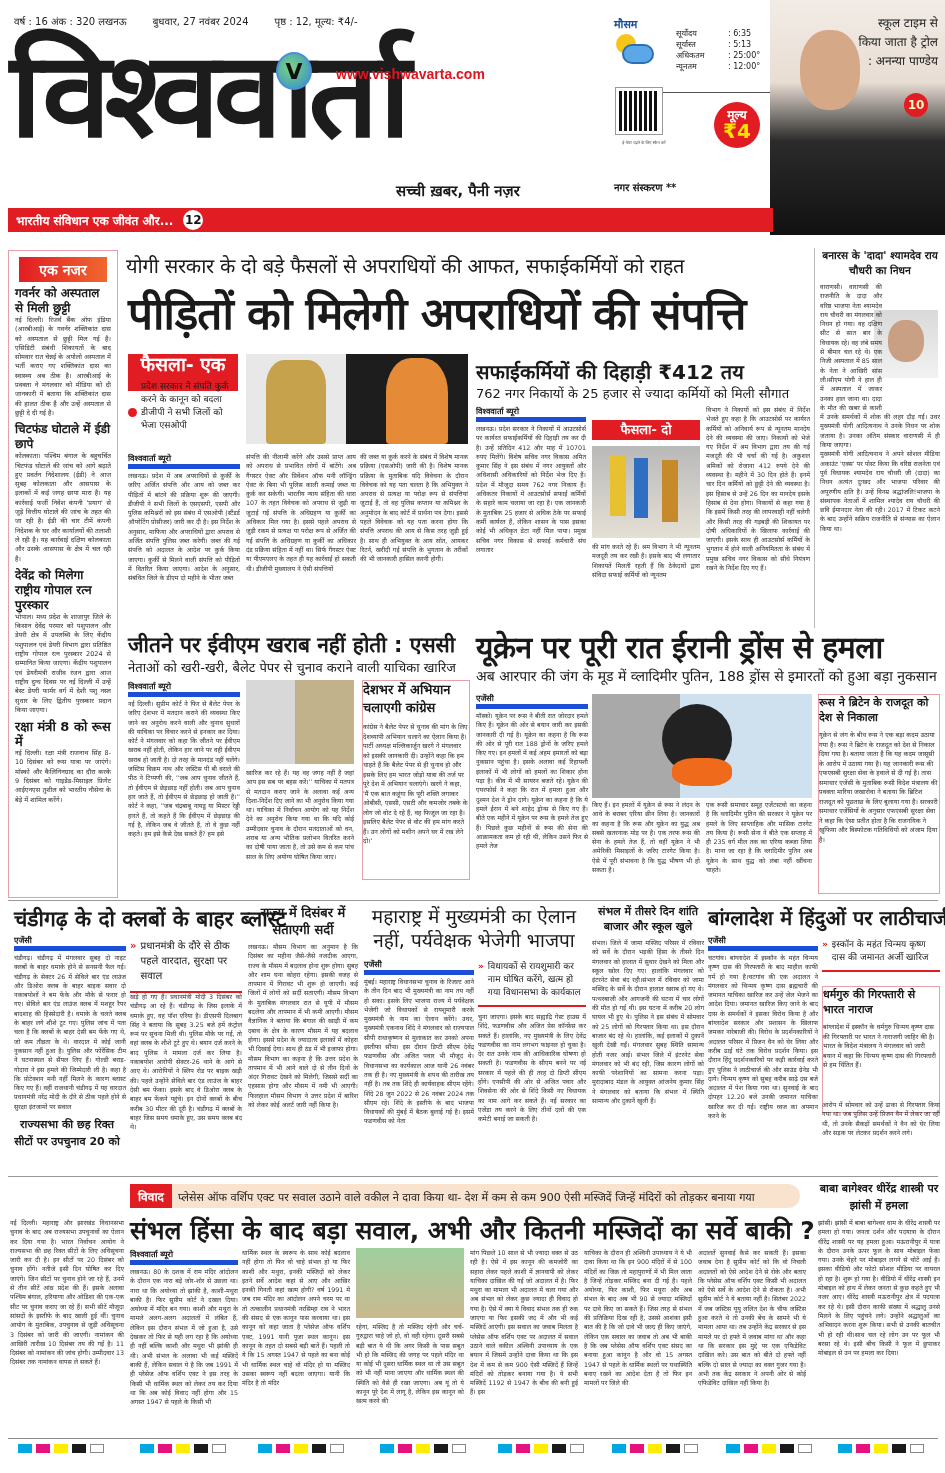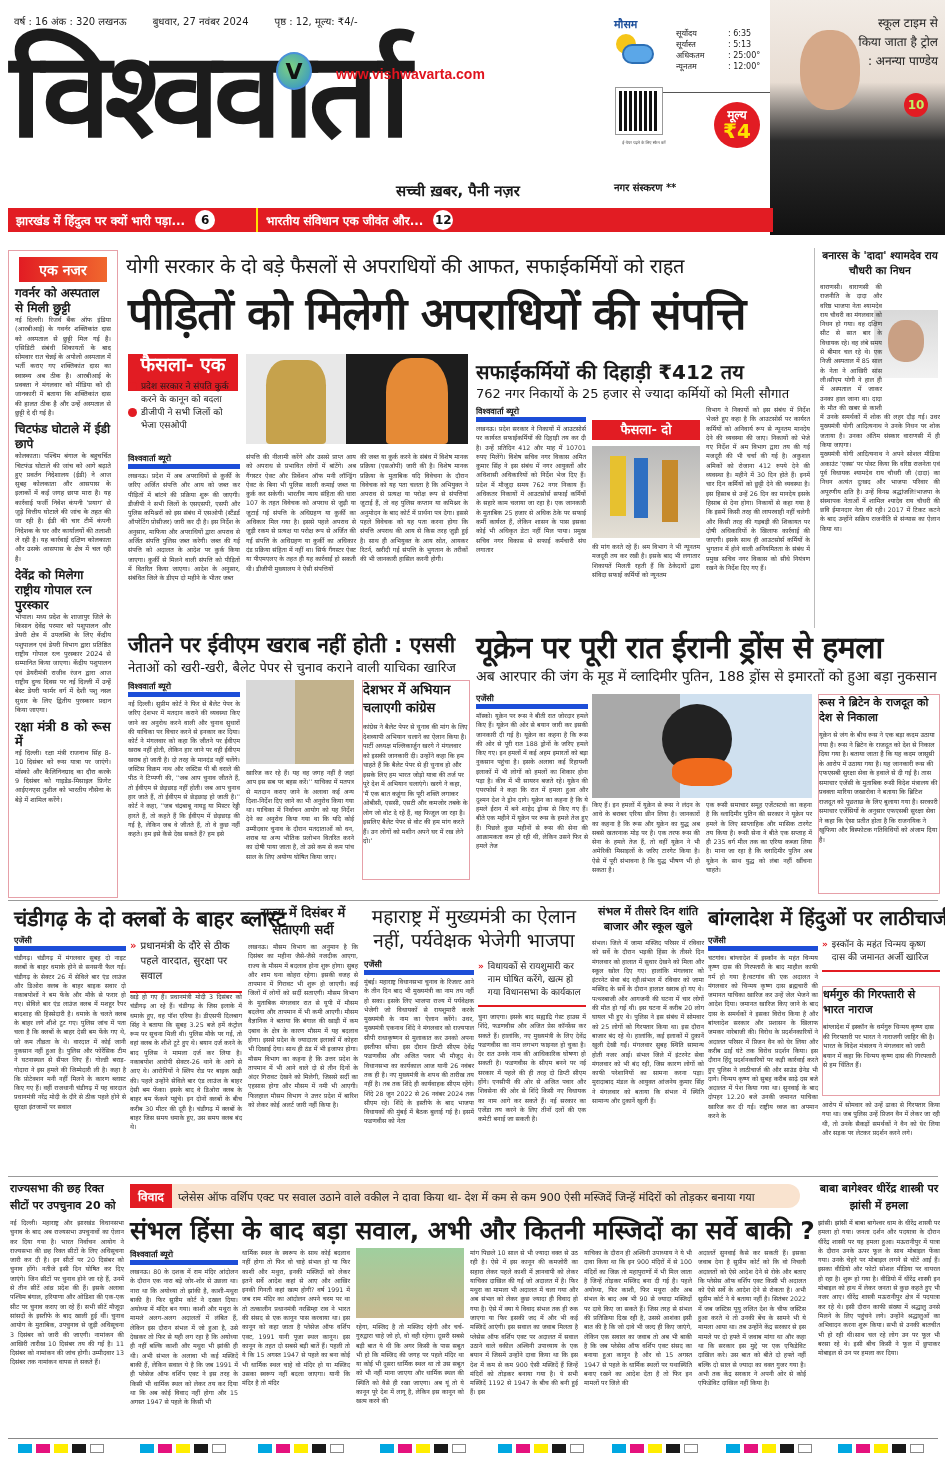--- a/index.html
+++ b/index.html
@@ -22,21 +22,21 @@
 .qr{top:88px;left:616px;width:46px;height:46px;background:repeating-linear-gradient(90deg,#111 0 3px,#fff 3px 5px),#111;border:3px solid #fff;outline:1px solid #999}
 .qrcap{top:140px;left:616px;font-size:4px;width:56px;color:#333;text-align:center}
 .price{top:102px;left:714px;width:46px;height:46px;border-radius:50%;background:#e21c23;color:#ffe100;display:flex;flex-direction:column;align-items:center;justify-content:center;line-height:1}
 .price .l{font-size:12px;color:#fff;font-weight:700}
 .price .v{font-size:20px;font-weight:900}
 .edition{top:180px;left:614px;font-size:10px;font-weight:700}
 .celeb{top:0;left:770px;width:175px;height:235px;background:linear-gradient(180deg,#f2ece6 0%,#e8ddd3 35%,#2b2b2b 60%,#111 100%)}
 .celeb .face{position:absolute;left:30px;top:30px;width:60px;height:80px;border-radius:45%;background:#d5a888}
 .celeb .hair{position:absolute;left:18px;top:20px;width:90px;height:150px;border-radius:45% 45% 20% 20%;background:#5a3a26;opacity:.85;z-index:-1}
 .celebtxt{top:14px;left:858px;width:80px;text-align:right;font-size:12px;line-height:19px;color:#222}
-.pgbadge{top:93px;left:904px;width:24px;height:24px;border-radius:50%;background:#e21c23;color:#bef264;font-weight:700;font-size:12px;display:flex;align-items:center;justify-content:center}
+.pgbadge{top:93px;left:904px;width:24px;height:24px;border-radius:50%;background:#e21c23;color:#fef9c3;font-weight:700;font-size:12px;display:flex;align-items:center;justify-content:center}
 .ribbon{top:208px;left:8px;width:765px;height:24px;background:#e21c23;display:flex;align-items:center}
 .rib-item{display:flex;align-items:center;color:#fff;font-size:12px;font-weight:700;padding:0 8px;height:100%;border-right:2px solid #ffe100;gap:10px}
 .rib-item:last-child{border-right:none}
 .rib-num{width:20px;height:20px;border-radius:50%;background:#fff;color:#111;font-weight:900;display:flex;align-items:center;justify-content:center;font-size:12px}
 .sidebar{top:250px;left:8px;width:110px;height:648px;border:1px solid #e6a0a8;padding:4px 6px}
 .ekn{background:linear-gradient(90deg,#e21c23,#f0682e);color:#fff;font-weight:800;font-size:14px;text-align:center;padding:3px 0;margin:2px 4px 4px}
 .sb-h{font-size:12px;font-weight:700;line-height:15px;margin-top:4px}
 .sb-p{font-size:6.5px;line-height:9.3px;color:#333;text-align:justify}
 .kicker{top:252px;left:126px;font-size:20px;font-weight:400;white-space:nowrap;letter-spacing:-.3px}
 .bigh{top:282px;left:128px;font-size:44px;font-weight:900;white-space:nowrap;letter-spacing:-1px}
@@ -112,24 +112,20 @@
 <div class="abs edition">नगर संस्करण  **</div>
 
 <div class="abs celeb">
     <div class="hair"></div>
     <div class="face"></div>
   </div>
 <div class="abs celebtxt">स्कूल टाइम से किया जाता है ट्रोल : अनन्या पाण्डेय</div>
 <div class="abs pgbadge">10</div>
 
 <div class="abs ribbon">
-  <div class="rib-item" style="width:250px">
-      <span>झारखंड में हिंदुत्व पर क्यों भारी पड़ा...</span>
-      <span class="rib-num">6</span>
-    </div>
   <div class="rib-item" style="width:235px">
       <span>भारतीय संविधान एक जीवंत और...</span>
       <span class="rib-num">12</span>
     </div>
 </div>
 
 <div class="abs sidebar">
   <div class="ekn">एक नजर</div>
   <div class="sb-h">गवर्नर को अस्पताल से मिली छुट्टी</div>
   <div class="sb-p">नई दिल्ली। रिजर्व बैंक ऑफ इंडिया (आरबीआई) के गवर्नर शक्तिकांत दास को अस्पताल से छुट्टी मिल गई है। एसिडिटी संबंधी शिकायतों के बाद सोमवार रात चेन्नई के अपोलो अस्पताल में भर्ती कराए गए शक्तिकांत दास का स्वास्थ्य अब ठीक है। आरबीआई के प्रवक्ता ने मंगलवार को मीडिया को दी जानकारी में बताया कि शक्तिकांत दास की हालत ठीक है और उन्हें अस्पताल से छुट्टी दे दी गई है।</div>
@@ -251,28 +247,28 @@
 
 <div class="abs h2" style="top:904px;left:708px;font-size:20px">बांग्लादेश में हिंदुओं पर लाठीचार्ज</div>
 <div class="abs" style="top:934px;left:708px;width:110px">
   <div class="byline">एजेंसी</div>
   <div class="col">चटगांव। बांग्लादेश में इस्कॉन के महंत चिन्मय कृष्ण दास की गिरफ्तारी के बाद माहौल काफी गर्म हो गया है।चटगांव की एक अदालत ने मंगलवार को चिन्मय कृष्ण दास ब्रह्मचारी की जमानत याचिका खारिज कर उन्हें जेल भेजने का आदेश दिया। जमानत खारिज किए जाने के बाद दास के समर्थकों ने इसका विरोध किया है और बांग्लादेश सरकार और प्रशासन के खिलाफ जमकर नारेबाजी की। विरोध के प्रदर्शनकारियों ने अदालत परिसर में प्रिजन वैन को घेर लिया और करीब ढाई घंटे तक विरोध प्रदर्शन किया। इस दौरान हिंदू प्रदर्शनकारियों पर कड़ी कार्रवाई करते हुए पुलिस ने लाठीचार्ज की और साउंड ग्रेनेड भी दागे। चिन्मय कृष्ण को सुबह करीब साढ़े दस बजे अदालत में पेश किया गया था। सुनवाई के बाद दोपहर 12.20 बजे उनकी जमानत याचिका खारिज कर दी गई। राष्ट्रीय ध्वज का अपमान करने के</div>
 </div>
 <div class="abs pull" style="top:938px;left:822px;width:118px;border-bottom:2px solid #e21c23;padding-bottom:6px;font-size:9px;line-height:13px">
     <span class="ch">»</span>
     <span>इस्कॉन के महंत चिन्मय कृष्ण दास की जमानत अर्जी खारिज</span>
   </div>
-<div class="abs pinkbox" style="top:986px;left:822px;width:118px;height:110px">
+<div class="abs pinkbox" style="top:986px;left:822px;width:118px;height:127px">
   <h3 style="font-size:11px;line-height:15px">धर्मगुरु की गिरफ्तारी से भारत नाराज</h3>
   <p>बांग्लादेश में इस्कॉन के धर्मगुरु चिन्मय कृष्ण दास की गिरफ्तारी पर भारत ने नाराजगी जाहिर की है। भारत के विदेश मंत्रालय ने मंगलवार को जारी बयान में कहा कि चिन्मय कृष्ण दास की गिरफ्तारी से हम चिंतित हैं।</p>
 </div>
 <div class="abs col" style="top:1100px;left:822px;width:118px">आरोप में सोमवार को उन्हें ढाका से गिरफ्तार किया गया था। जब पुलिस उन्हें प्रिजन वैन में लेकर जा रही थी, तो उनके सैकड़ों समर्थकों ने वैन को घेर लिया और सड़क पर लेटकर प्रदर्शन करने लगे।</div>
 
 <div class="abs hline" style="top:1176px;left:8px;width:930px"></div>
-<div class="abs" style="top:1180px;left:10px;width:114px;text-align:left;font-size:11px;font-weight:600;line-height:17px">राज्यसभा की छह रिक्त सीटों पर उपचुनाव 20 को</div>
+<div class="abs" style="top:1116px;left:10px;width:114px;text-align:center;font-size:11px;font-weight:600;line-height:17px">राज्यसभा की छह रिक्त सीटों पर उपचुनाव 20 को</div>
 <div class="abs col" style="top:1218px;left:10px;width:114px">नई दिल्ली। महाराष्ट्र और झारखंड विधानसभा चुनाव के बाद अब राज्यसभा उपचुनावों का ऐलान कर दिया गया है। भारत निर्वाचन आयोग ने राज्यसभा की छह रिक्त सीटों के लिए अधिसूचना जारी कर दी है। इन सीटों पर 20 दिसंबर को चुनाव होंगे। नतीजे इसी दिन घोषित कर दिए जाएंगे। जिन सीटों पर चुनाव होने जा रहे हैं, उनमें से तीन सीटें आंध्र प्रदेश की हैं। इसके अलावा पश्चिम बंगाल, हरियाणा और ओडिशा की एक-एक सीट पर चुनाव कराए जा रहे हैं। सभी सीटें मौजूदा सांसदों के इस्तीफे के बाद खाली हुई थीं। चुनाव आयोग के मुताबिक, उपचुनाव से जुड़ी अधिसूचना 3 दिसंबर को जारी की जाएगी। नामांकन की आखिरी तारीख 10 दिसंबर तय की गई है। 11 दिसंबर को नामांकन की जांच होगी। उम्मीदवार 13 दिसंबर तक नामांकन वापस ले सकते हैं।</div>
 
 <div class="abs vivad">
   <span class="tag">विवाद</span>
   <span class="t">प्लेसेस ऑफ वर्शिप एक्ट पर सवाल उठाने वाले वकील ने दावा किया था- देश में कम से कम 900 ऐसी मस्जिदें जिन्हें मंदिरों को तोड़कर बनाया गया</span>
 </div>
 <div class="abs" style="top:1212px;left:130px;font-size:25px;font-weight:600;white-space:nowrap">संभल हिंसा के बाद बड़ा सवाल, अभी और कितनी मस्जिदों का सर्वे बाकी ?</div>
 <div class="abs" style="top:1248px;left:130px;width:108px">
   <div class="byline">विश्ववार्ता ब्यूरो</div>
   <div class="col">लखनऊ। 80 के दशक में राम मंदिर आंदोलन के दौरान एक नारा बड़े जोर-शोर से उछला था। नारा था कि अयोध्या तो झांकी है, काशी-मथुरा बाकी है। फिर सुप्रीम कोर्ट ने दखल दिया। अयोध्या में मंदिर बन गया। काशी और मथुरा के मामले अलग-अलग अदालतों में लंबित हैं, लेकिन इस दौरान संभल में जो हुआ है, उसे देखकर तो फिर से यही लग रहा है कि अयोध्या ही नहीं बल्कि काशी और मथुरा भी झांकी ही थी। अभी संभल के अलावा भी कई मस्जिदें बाकी हैं, लेकिन सवाल ये है कि जब 1991 में ही प्लेसेज ऑफ वर्शिप एक्ट ने इस तरह के किसी भी धार्मिक स्थल को लेकर तय कर दिया था कि अब कोई विवाद नहीं होगा और 15 अगस्त 1947 से पहले के किसी भी</div>

